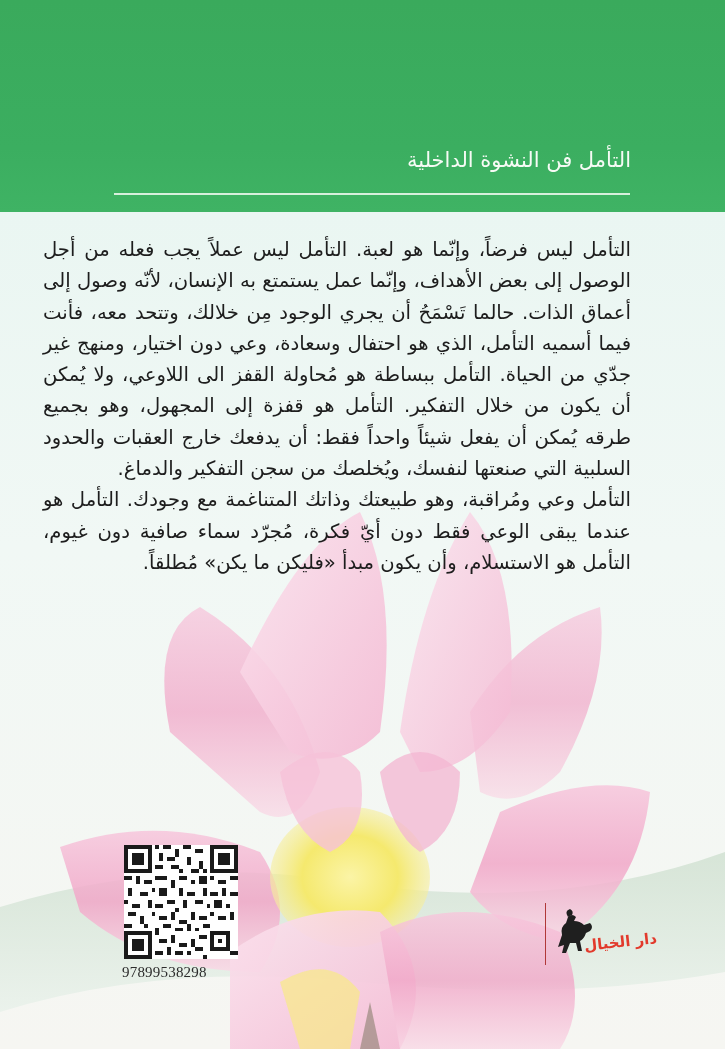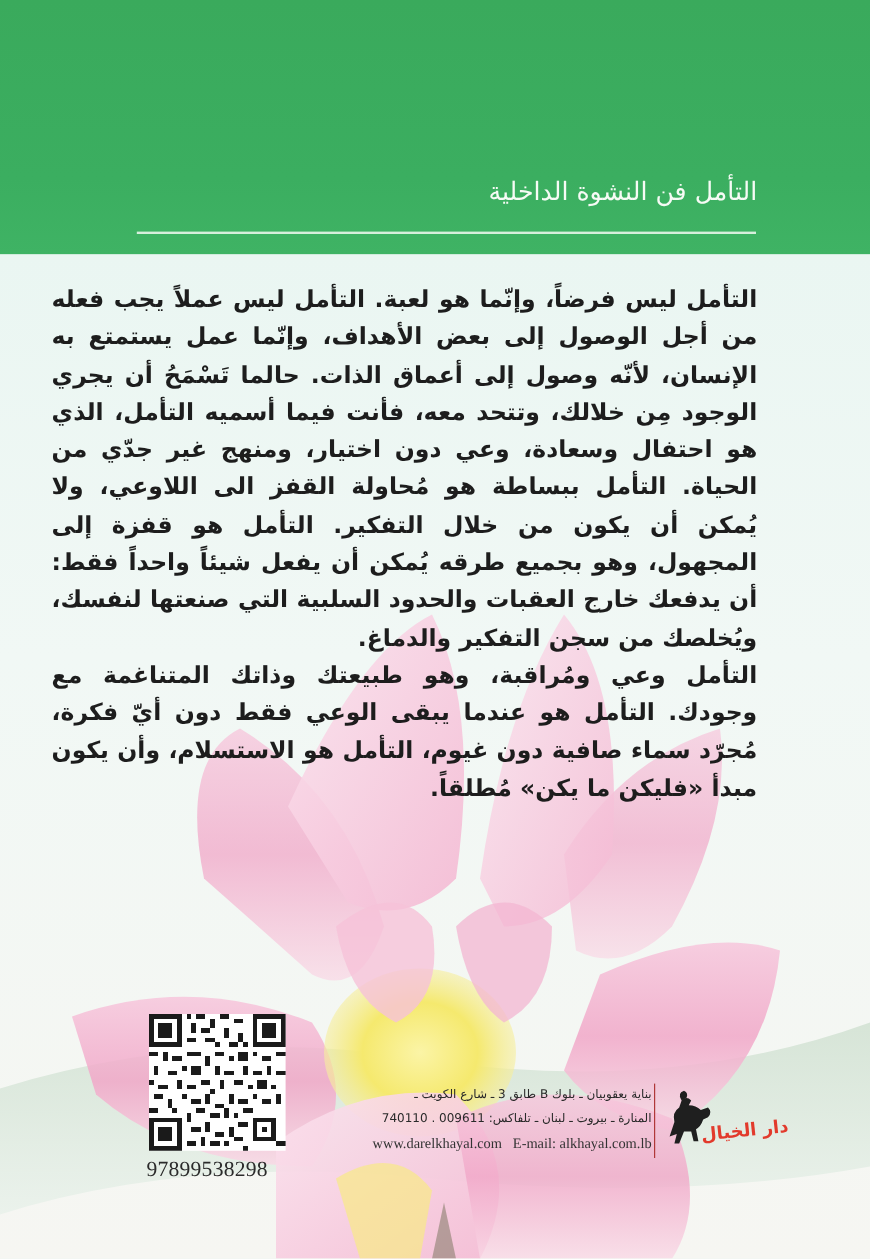--- a/index.html
+++ b/index.html
@@ -64,37 +64,36 @@
       direction: rtl;
       text-align: justify;
       text-align-last: right;
       color: #1d1d1d;
       font-family: "DejaVu Sans", sans-serif;
       font-size: 19.6px;
       line-height: 31.3px;
     }
     .body-text p {
       margin: 0;
-      font-weight: bold;
     }
     .qr-block {
       position: absolute;
       left: 122px;
       top: 845px;
       width: 118px;
     }
     .qr {
       width: 114px;
       height: 114px;
       display: block;
       margin-left: 2px;
     }
     .isbn {
       font-family: "Liberation Serif", serif;
-      font-size: 18px;
+      font-size: 15px;
       color: #2b2b2b;
       margin-top: 5px;
       letter-spacing: 0.2px;
     }
     .publisher {
       position: absolute;
       left: 290px;
       top: 903px;
       width: 360px;
       height: 62px;
@@ -298,26 +297,19 @@
         <rect x="16" y="27" width="1" height="1"></rect>
         <rect x="18" y="26" width="2" height="1"></rect>
         <rect x="20" y="28" width="1" height="1"></rect>
         <rect x="27" y="27" width="2" height="1"></rect>
     </g>
   </svg>
   <div class="isbn">97899538298</div>
 </div>
 
 <div class="publisher">
-  <div class="pub-info">
-    <div>بناية يعقوبيان ـ بلوك B طابق 3 ـ شارع الكويت ـ</div>
-    <div>المنارة ـ بيروت ـ لبنان ـ تلفاكس: 009611 . 740110</div>
-    <div class="latin">
-      <span>www.darelkhayal.com</span>&nbsp;&nbsp;&nbsp;<span>E-mail: alkhayal.com.lb</span>
-    </div>
-  </div>
   <div class="pub-divider"></div>
   <svg class="pub-logo" viewBox="0 0 80 52">
     <path d="M8 40 L12 28 Q10 20 16 16 L18 10 Q22 6 26 10 L24 14 Q30 14 34 18 L40 16 Q44 20 40 24 L36 26 Q34 32 30 34 L32 44 L28 44 L26 36 L20 36 L16 46 L12 46 L14 38 Z" fill="#1f1f1f"></path>
     <path d="M18 10 Q14 4 20 2 Q24 4 22 8 Z" fill="#1f1f1f"></path>
   </svg>
   <div class="logo-text">دار الخيال</div>
 </div>
 
 </body></html>

